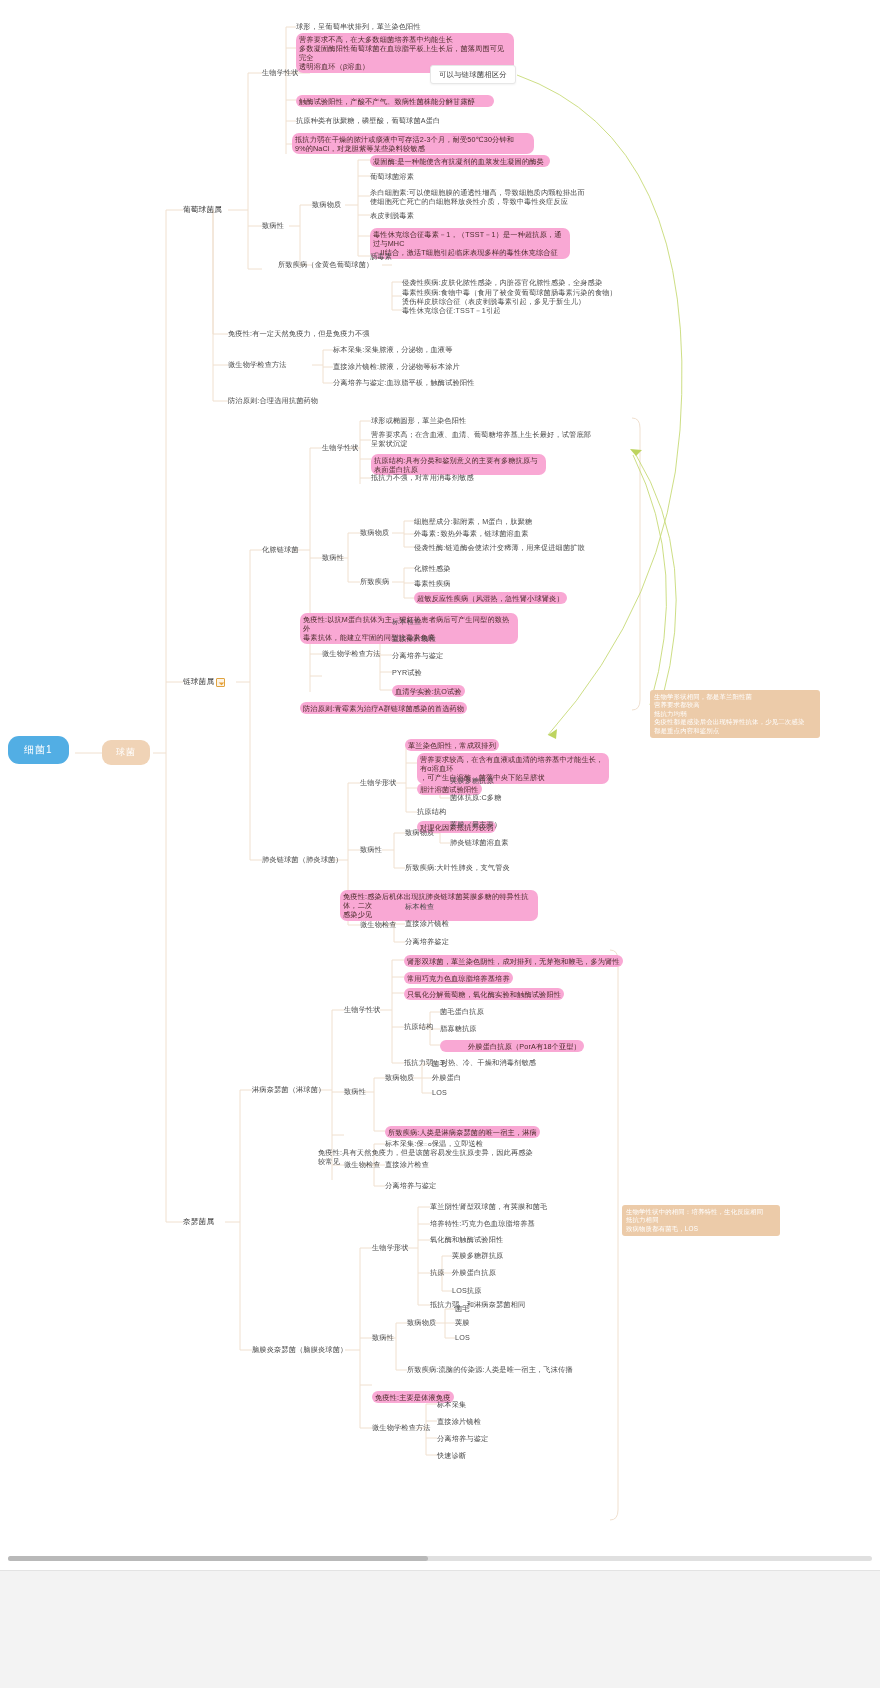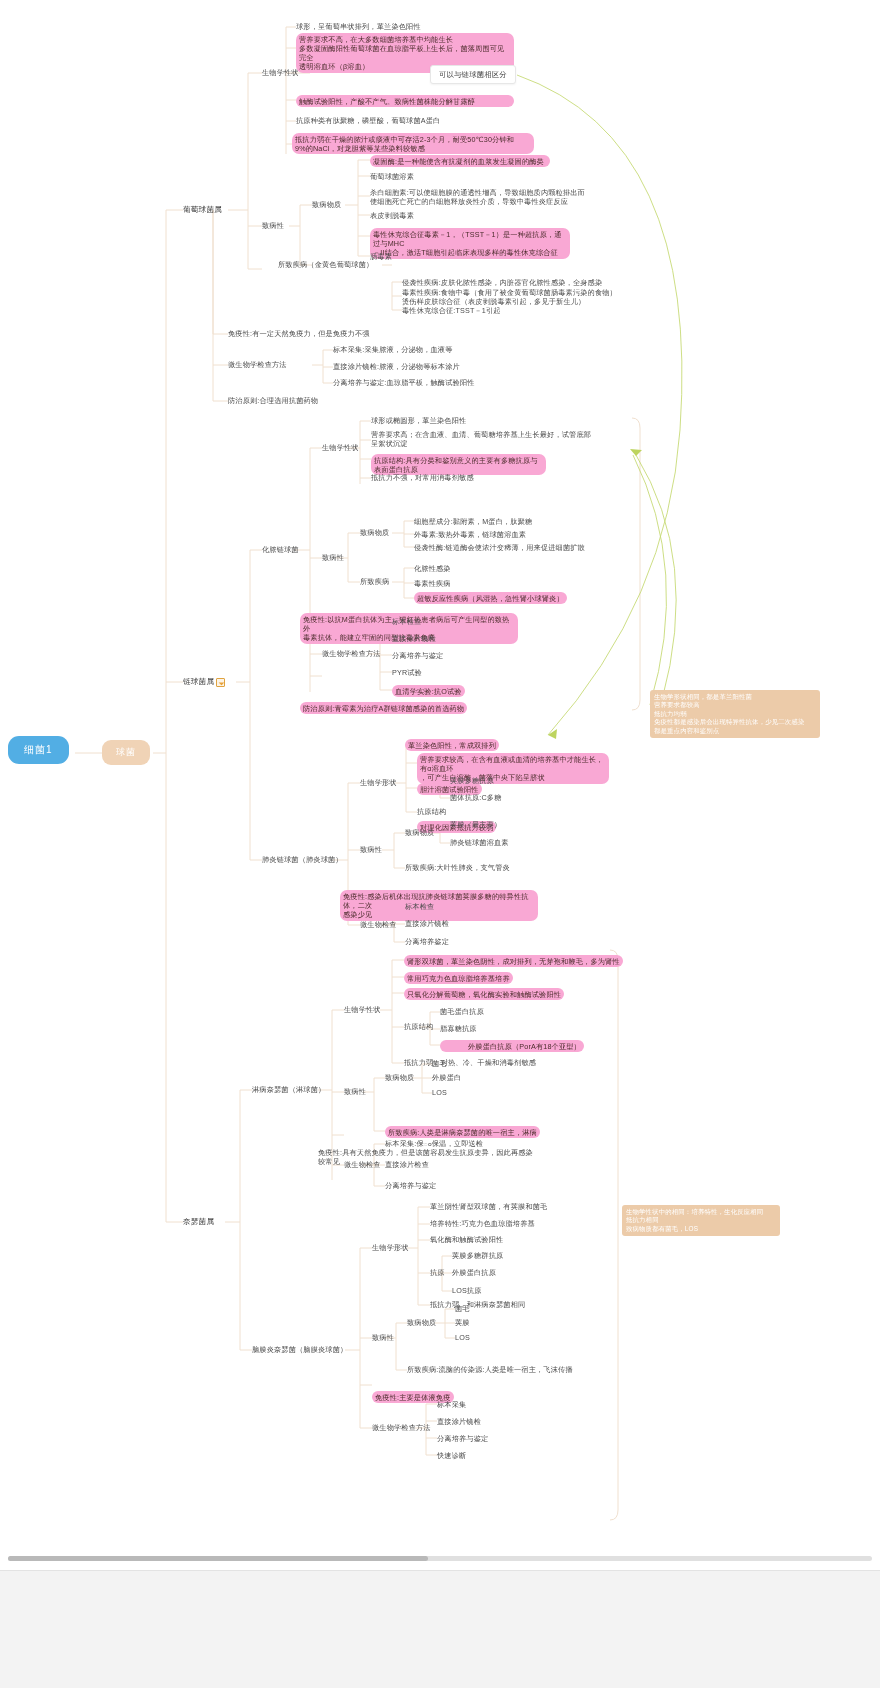--- a/index.html
+++ b/index.html
@@ -379,21 +379,21 @@
     </div>
     <div class="l2-node" style="left:183px; top:1217px;">
       <span>奈瑟菌属</span>
     </div>
 
     <div class="node plain" style="left:262px; top:68px;">生物学性状</div>
     <div class="node plain" style="left:296px; top:22px;">球形，呈葡萄串状排列，革兰染色阳性</div>
     <div class="node hl" style="left:296px; top:33px; width:218px;">营养要求不高，在大多数细菌培养基中均能生长
 多数凝固酶阳性葡萄球菌在血琼脂平板上生长后，菌落周围可见完全
 透明溶血环（β溶血）</div>
-    <div class="node hl" style="left:296px; top:95px; width:218px;">触酶试验阳性，产酸不产气。致病性菌株能分解甘露醇</div>
+    <div class="node hl" style="left:296px; top:95px; width:198px;">触酶试验阳性，产酸不产气。致病性菌株能分解甘露醇</div>
     <div class="node plain" style="left:296px; top:116px;">抗原种类有肽聚糖，磷壁酸，葡萄球菌A蛋白</div>
     <div class="node hl" style="left:292px; top:133px; width:242px;">抵抗力弱在干燥的脓汁或痰液中可存活2-3个月，耐受50℃30分钟和
 9%的NaCl，对龙胆紫等某些染料较敏感</div>
 
     <div class="node boxed" style="left:430px; top:65px;">可以与链球菌相区分</div>
 
     <div class="node plain" style="left:262px; top:221px;">致病性</div>
     <div class="node plain" style="left:312px; top:200px;">致病物质</div>
     <div class="node hl" style="left:370px; top:155px; width:180px;">凝固酶:是一种能使含有抗凝剂的血浆发生凝固的酶类</div>
     <div class="node plain" style="left:370px; top:172px;">葡萄球菌溶素</div>
@@ -421,21 +421,21 @@
     <div class="node plain" style="left:322px; top:443px;">生物学性状</div>
     <div class="node plain" style="left:371px; top:416px;">球形或椭圆形，革兰染色阳性</div>
     <div class="node plain" style="left:371px; top:430px;">营养要求高；在含血液、血清、葡萄糖培养基上生长最好，试管底部
 呈絮状沉淀</div>
     <div class="node hl" style="left:371px; top:454px; width:175px;">抗原结构:具有分类和鉴别意义的主要有多糖抗原与表面蛋白抗原</div>
     <div class="node plain" style="left:371px; top:473px;">抵抗力不强，对常用消毒剂敏感</div>
 
     <div class="node plain" style="left:322px; top:553px;">致病性</div>
     <div class="node plain" style="left:360px; top:528px;">致病物质</div>
     <div class="node plain" style="left:414px; top:517px;">细胞壁成分:黏附素，M蛋白，肽聚糖</div>
-    <div class="node plain" style="left:414px; top:530px;">外毒素:致热外毒素，链球菌溶血素</div>
+    <div class="node plain" style="left:414px; top:530px;font-family:Liberation Mono, monospace;">外毒素:致热外毒素，链球菌溶血素</div>
     <div class="node plain" style="left:414px; top:543px;">侵袭性酶:链道酶会使浓汁变稀薄，用来促进细菌扩散</div>
 
     <div class="node plain" style="left:360px; top:577px;">所致疾病</div>
     <div class="node plain" style="left:414px; top:564px;">化脓性感染</div>
     <div class="node plain" style="left:414px; top:579px;">毒素性疾病</div>
     <div class="node hl" style="left:414px; top:592px;">超敏反应性疾病（风湿热，急性肾小球肾炎）</div>
 
     <div class="node hl" style="left:300px; top:613px; width:218px;">免疫性:以抗M蛋白抗体为主，猩红热患者病后可产生同型的致热外
 毒素抗体，能建立牢固的同型抗毒素免疫</div>
     <div class="node plain" style="left:322px; top:649px;">微生物学检查方法</div>

